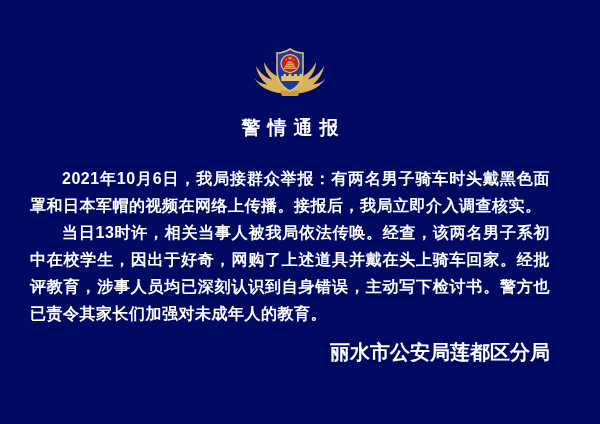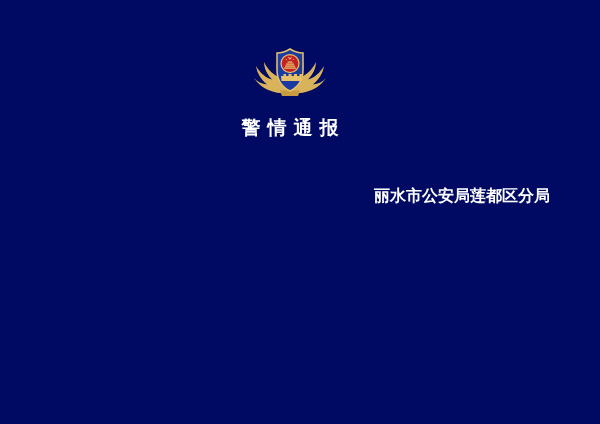--- a/index.html
+++ b/index.html
@@ -36,24 +36,24 @@
   .notice-body p {
     margin: 0;
     font-size: 16px;
     font-weight: 700;
     line-height: 27px;
     letter-spacing: 0.5px;
     text-align: justify;
     text-indent: 2em;
   }
   .signature {
-    margin-top: 40px;
+    margin-top: 10px;
     padding-right: 30px;
     text-align: right;
-    font-size: 16px;
+    font-size: 20px;
     font-weight: 700;
     line-height: 30px;
   }
 </style>
 </head>
 <body>
 
 <div class="notice">
 
   <div class="badge-wrap">
@@ -81,18 +81,22 @@
           <rect x="68" y="43" width="24" height="2.6" rx="0.5"></rect>
         </g>
 
         <path d="M62,60 h5 v-4 h5 v4 h5 v-4 h6 v4 h5 v-4 h6 v4 h5 v-4 h5 v4 h-1 v10 h-40 Z" fill="#e6c36a"></path>
       </svg>
     </span>
   </div>
 
   <h1 class="notice-title">警情通报</h1>
 
+  <div class="notice-body">
+    <p>2021年10月6日，我局接群众举报：有两名男子骑车时头戴黑色面罩和日本军帽的视频在网络上传播。接报后，我局立即介入调查核实。</p>
+    <p>当日13时许，相关当事人被我局依法传唤。经查，该两名男子系初中在校学生，因出于好奇，网购了上述道具并戴在头上骑车回家。经批评教育，涉事人员均已深刻认识到自身错误，主动写下检讨书。警方也已责令其家长们加强对未成年人的教育。</p>
+  </div>
 
   <div class="signature">
     <div>丽水市公安局莲都区分局</div>
   </div>
 
 </div>
 
 </body></html>

